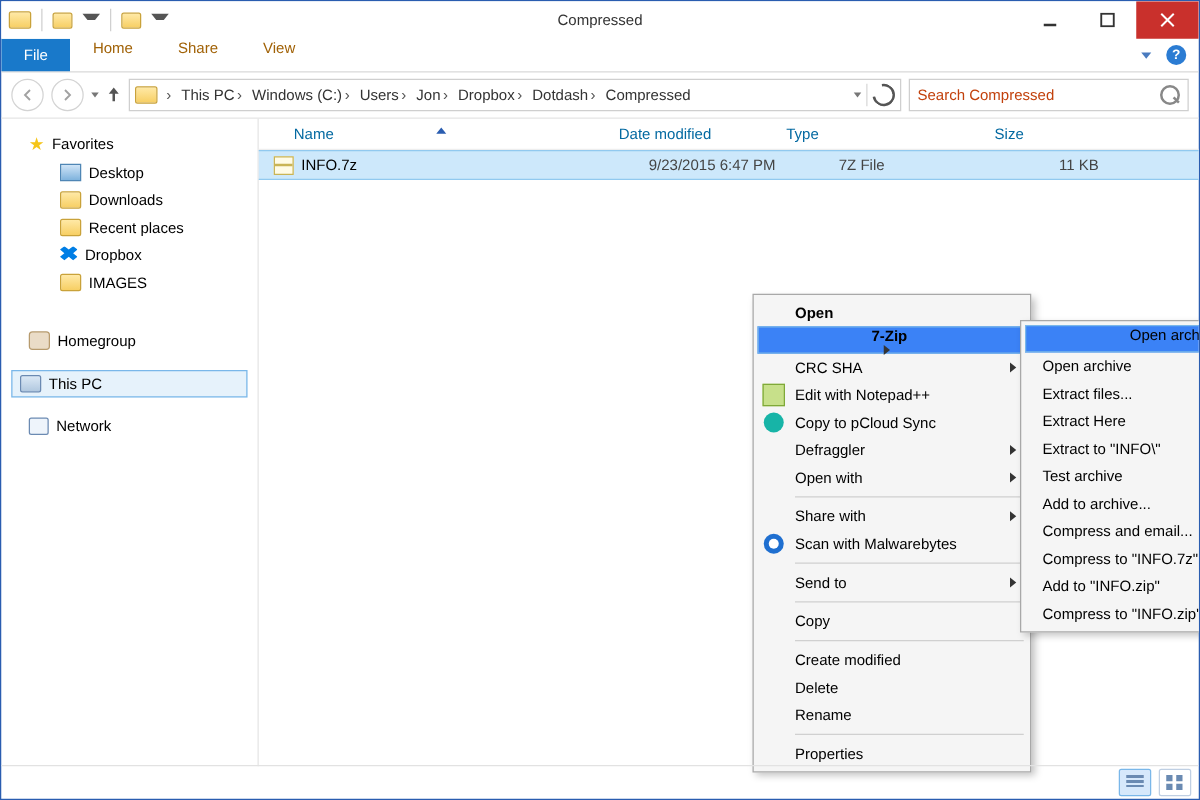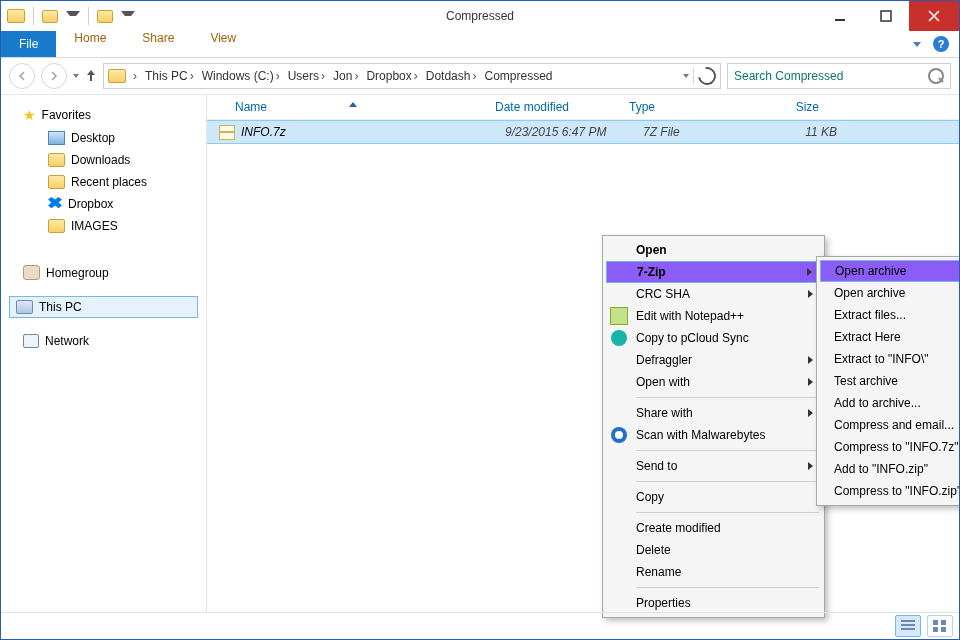--- a/index.html
+++ b/index.html
@@ -33,21 +33,21 @@
   .small-dd { width:0;height:0;border-left:3px solid transparent;border-right:3px solid transparent;border-top:4px solid #777; }
   .up-arrow { width:12px;height:12px; position:relative; }
   .up-arrow::before { content:""; position:absolute; left:2px; top:0; width:0;height:0;border-left:4px solid transparent;border-right:4px solid transparent;border-bottom:5px solid #555; }
   .up-arrow::after { content:""; position:absolute; left:5px; top:4px; width:2px; height:7px; background:#555; }
   .addr { flex:1; height:24px; border:1px solid #cfcfcf; display:flex; align-items:center; padding:0 4px; gap:2px; background:#fff; min-width:0; }
   .crumb { display:flex; align-items:center; color:#333; padding:0 3px; white-space:nowrap; }
   .crumb .chev { margin-left:2px; font-size:12px; color:#555; }
   .addr-tail { margin-left:auto; display:flex; align-items:center; gap:4px; color:#555; }
   .addr-tail .vline{ width:1px;height:18px;background:#d8d8d8; }
   .refresh-ico{ width:14px;height:14px;border:2px solid #555;border-radius:50%;border-left-color:transparent;transform:rotate(35deg); position:relative; }
-  .searchbox { width:210px; height:24px; border:1px solid #cfcfcf; display:flex; align-items:center; padding:0 6px; gap:6px; color:#0f766e; }
+  .searchbox { width:210px; height:24px; border:1px solid #cfcfcf; display:flex; align-items:center; padding:0 6px; gap:6px; color:#c2410c; }
   .search-ico { width:12px;height:12px;border:2px solid #888;border-radius:50%;position:relative; }
   .search-ico::after{content:"";position:absolute;width:6px;height:2px;background:#888;transform:rotate(45deg);left:8px;top:9px;}
 
   
   .body { position:absolute; top:94px; bottom:26px; left:0; right:0; display:flex; }
   .sidebar { width:205px; border-right:1px solid #e5e5e5; padding:8px 0; }
   .group-title { display:flex; align-items:center; gap:6px; padding:4px 10px 4px 22px; }
   .group-children { padding-left:40px; }
   .tree-item { display:flex; align-items:flex-start; gap:6px; padding:3px 6px; border:1px solid transparent; }
   .tree-item.selected { border:1px solid #7ab7e9; background:#e6f2fb; }
@@ -65,29 +65,29 @@
   .col-headers { display:flex; align-items:center; height:24px; color:#0369a1; border-bottom:1px solid #eee; padding-left:28px; }
   .col { padding-right:12px; }
   .col.name{ width:248px; position:relative; }
   .col.name .sort{ position:absolute; left:114px; top:2px; width:0;height:0;border-left:4px solid transparent;border-right:4px solid transparent;border-bottom:5px solid #2a5db0; }
   .col.date{ width:122px; } .col.type{ width:108px; } .col.size{ width:70px; text-align:right; }
   .row { display:flex; align-items:center; height:22px; padding-left:12px; }
   .row.selected { background:#cde8fb; border-top:1px solid #91c9ef; border-bottom:1px solid #91c9ef; }
   .row .ico { width:16px; margin-right:6px; display:flex; }
   .archive-ico { width:15px;height:13px;background:#fffbe6;border:1px solid #c9b456; position:relative; }
   .archive-ico::after{content:"";position:absolute;left:0;top:5px;width:100%;height:2px;background:#c9b456;}
-  .cell{ padding-right:16px;font-style:italic; } .cell.name{width:248px;} .cell.date{width:122px;color:#444;} .cell.type{width:108px;color:#444;} .cell.size{width:70px;text-align:right;color:#444;}
+  .cell{ padding-right:30px; } .cell.name{width:248px;} .cell.date{width:122px;color:#444;} .cell.type{width:108px;color:#444;} .cell.size{width:70px;text-align:right;color:#444;}
 
   
   .menu { position:absolute; background:#f5f5f5; border:1px solid #a8a8a8; box-shadow:3px 3px 6px rgba(0,0,0,.25); padding:3px 3px; }
   .menu1 { left:395px; top:140px; width:215px; }
   .menu2 { left:609px; top:161px; width:243px; }
   .menu .iconcol { width:26px; display:inline-flex; justify-content:center; align-items:center; }
   .menu-row { display:flex; align-items:center; height:22px; padding-right:8px; position:relative; }
-  .menu-row.hl { background:#8b5cf6; border:1px solid #7ab7e9; height:20px; }
+  .menu-row.hl { background:#3b82f6; border:1px solid #7ab7e9; height:20px;flex-direction:column; }
   .menu-row .lbl { flex:1; padding-left:4px; }
   .menu-row .sub { width:0;height:0;border-top:4px solid transparent;border-bottom:4px solid transparent;border-left:5px solid #333; }
   .menu-row.bold .lbl { font-weight:600; }
   .menu-row.default .lbl { font-weight:700; }
   .menu-sep { height:1px; background:#d0d0d0; margin:4px 2px 4px 30px; }
   .m-ico { width:16px;height:16px; }
   .m-np { background:#c7e08a;border:1px solid #7fa938; }
   .m-p { background:#17b4a7;border-radius:50%; }
   .m-mb { background:#1f6fd0;border-radius:50%; position:relative; }
   .m-mb::after{content:"";position:absolute;left:4px;top:4px;width:8px;height:8px;border-radius:50%;background:#fff;}

